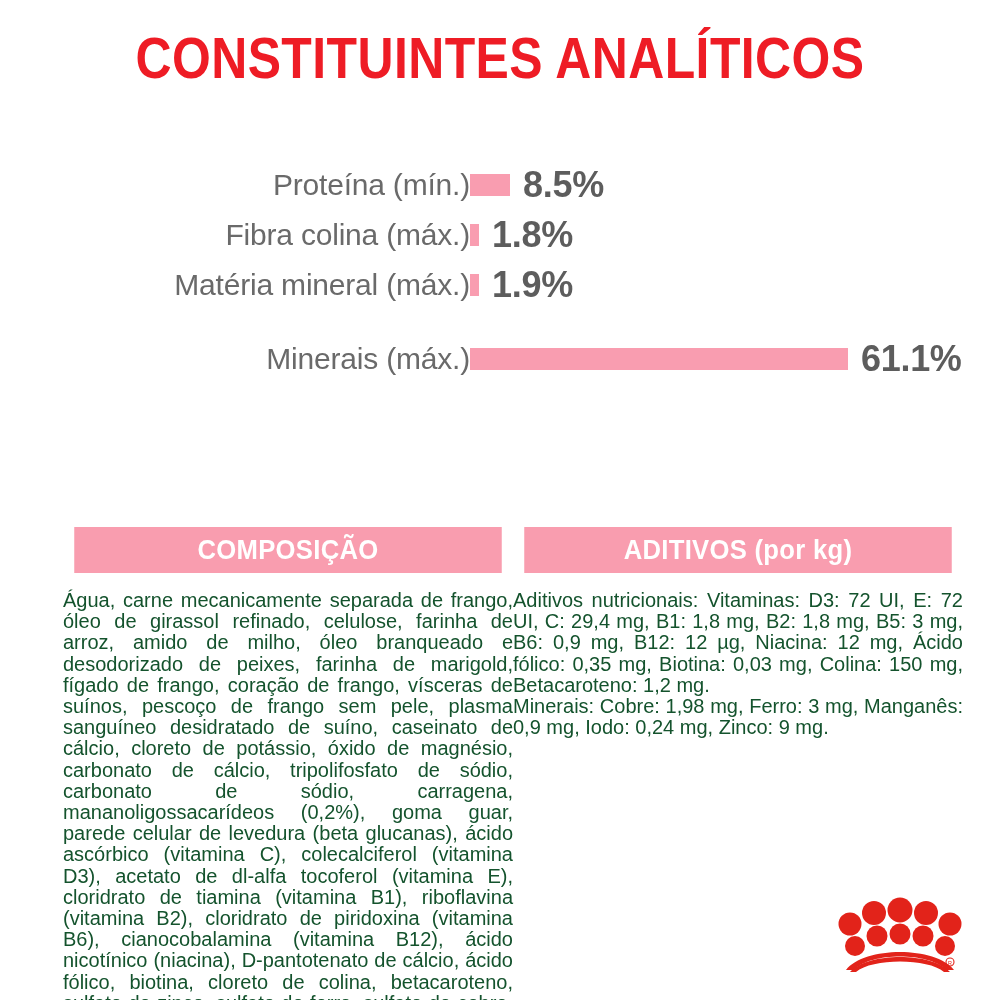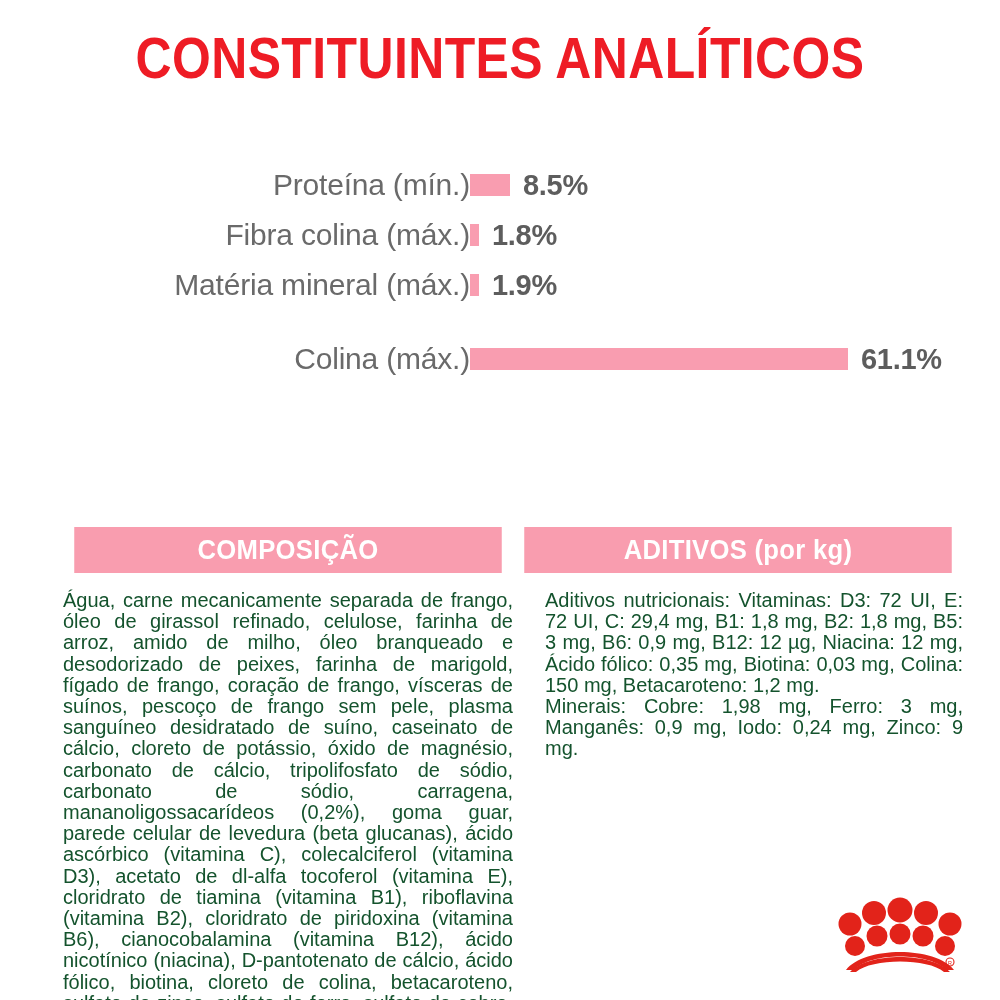--- a/index.html
+++ b/index.html
@@ -58,21 +58,21 @@
     white-space: nowrap;
   }
   .row-bar {
     height: 22px;
     background: #f99db0;
     flex: 0 0 auto;
   }
   .row-value {
     color: #5d5d5d;
     font-weight: bold;
-    font-size: 29px;
+    font-size: 36px;
     margin-left: 13px;
     white-space: nowrap;
     letter-spacing: -0.3px;
     text-align: center;
   }
 
   
   .panels {
     position: absolute;
     top: 527px;
@@ -100,21 +100,21 @@
   }
 
   .panel-body {
     margin-top: 17px;
     color: #14532d;
     font-size: 20px;
     line-height: 21.2px;
     text-align: justify;
   }
   .panel-body.left { text-align: justify; }
-  .panel-body.right { text-align: justify; margin-left: 32px; }
+  .panel-body.right { text-align: justify; }
   .panel-body p { margin: 0; }
 
   
   .logo {
     position: absolute;
     right: 36px;
     bottom: 26px;
     width: 128px;
     height: 78px;
   }
@@ -139,21 +139,21 @@
     <div class="row-value">1.8%</div>
   </div>
 
   <div class="chart-row">
     <div class="row-label">Matéria mineral (máx.)</div>
     <div class="row-bar" style="width:9px"></div>
     <div class="row-value">1.9%</div>
   </div>
 
   <div class="chart-row spaced">
-    <div class="row-label">Colina (máx.)</div>
+    <div class="row-label">Minerais (máx.)</div>
     <div class="row-bar" style="width:378px"></div>
     <div class="row-value">61.1%</div>
   </div>
 
 </div>
 
 <div class="panels">
 
   <div class="panel">
     <div class="panel-header">COMPOSIÇÃO</div>

